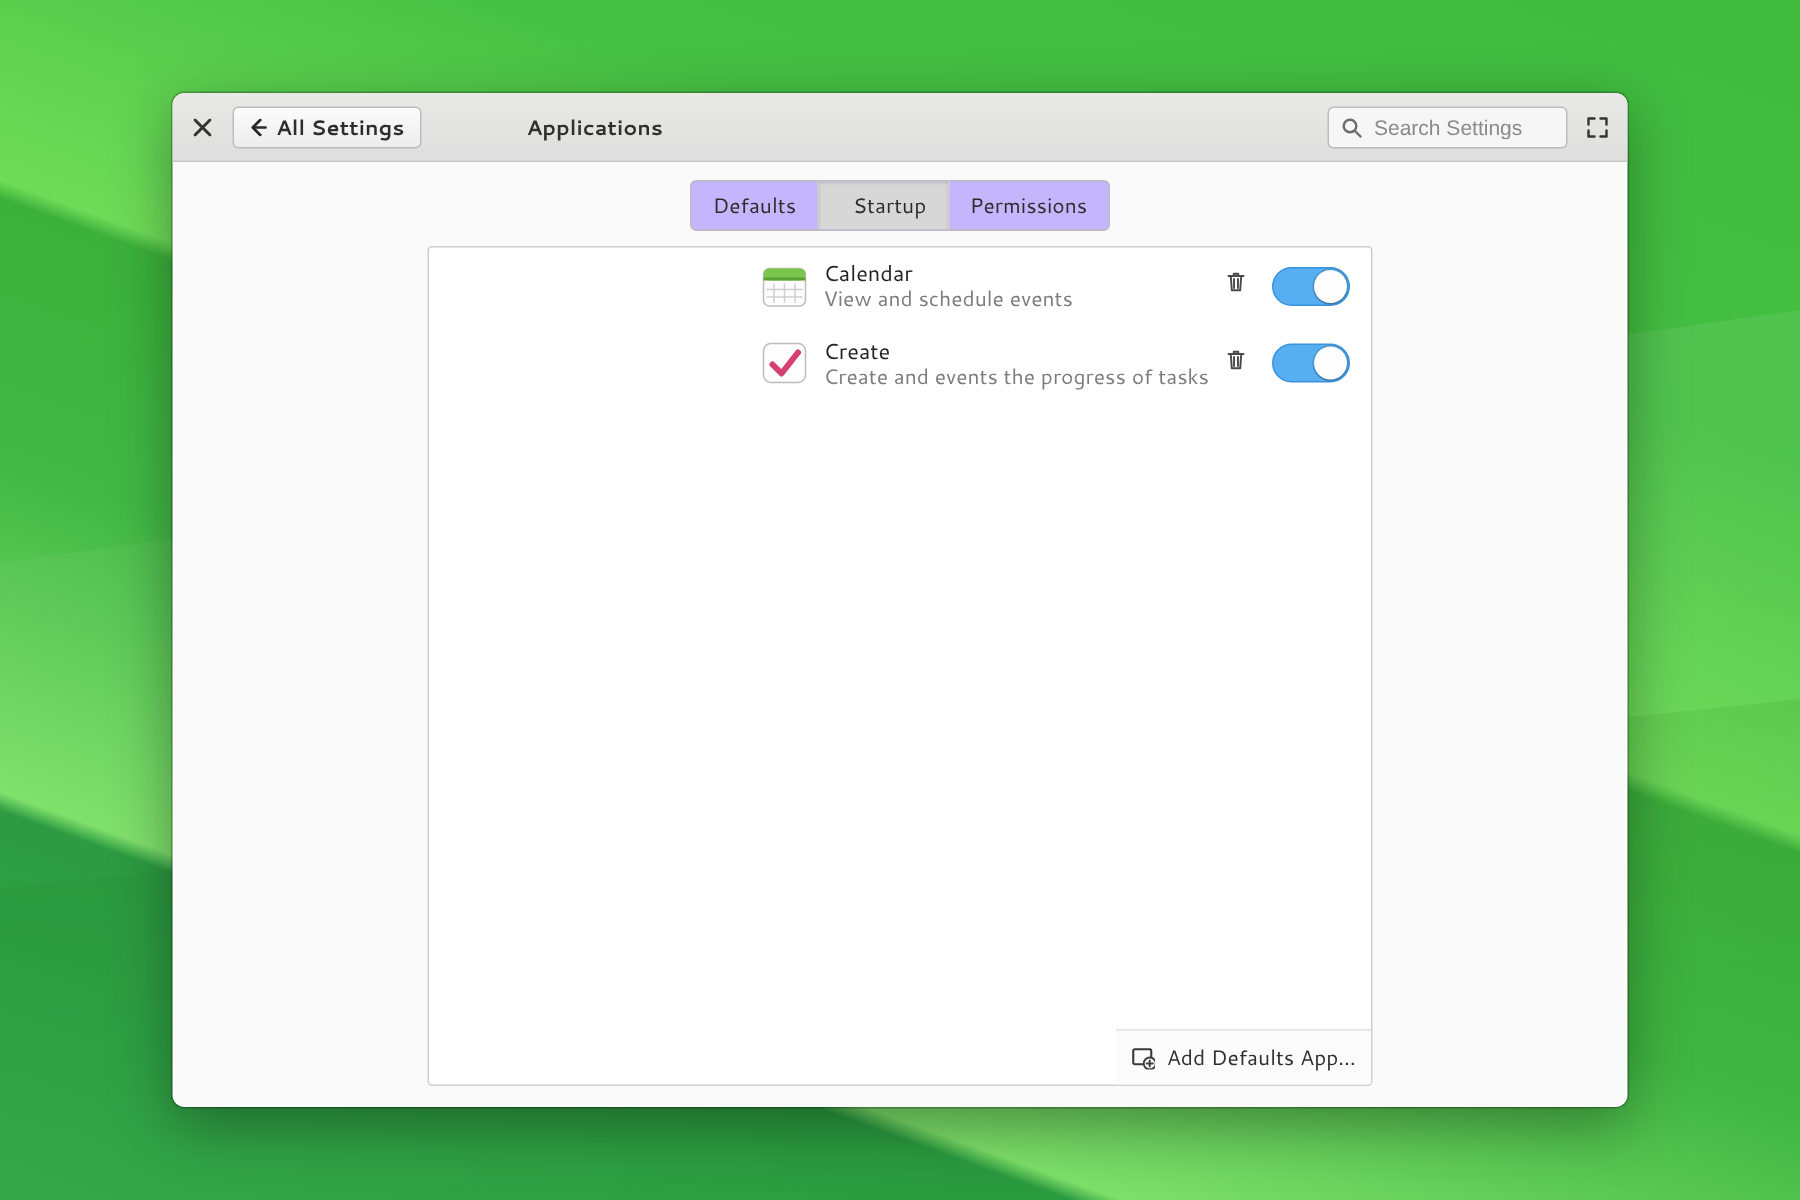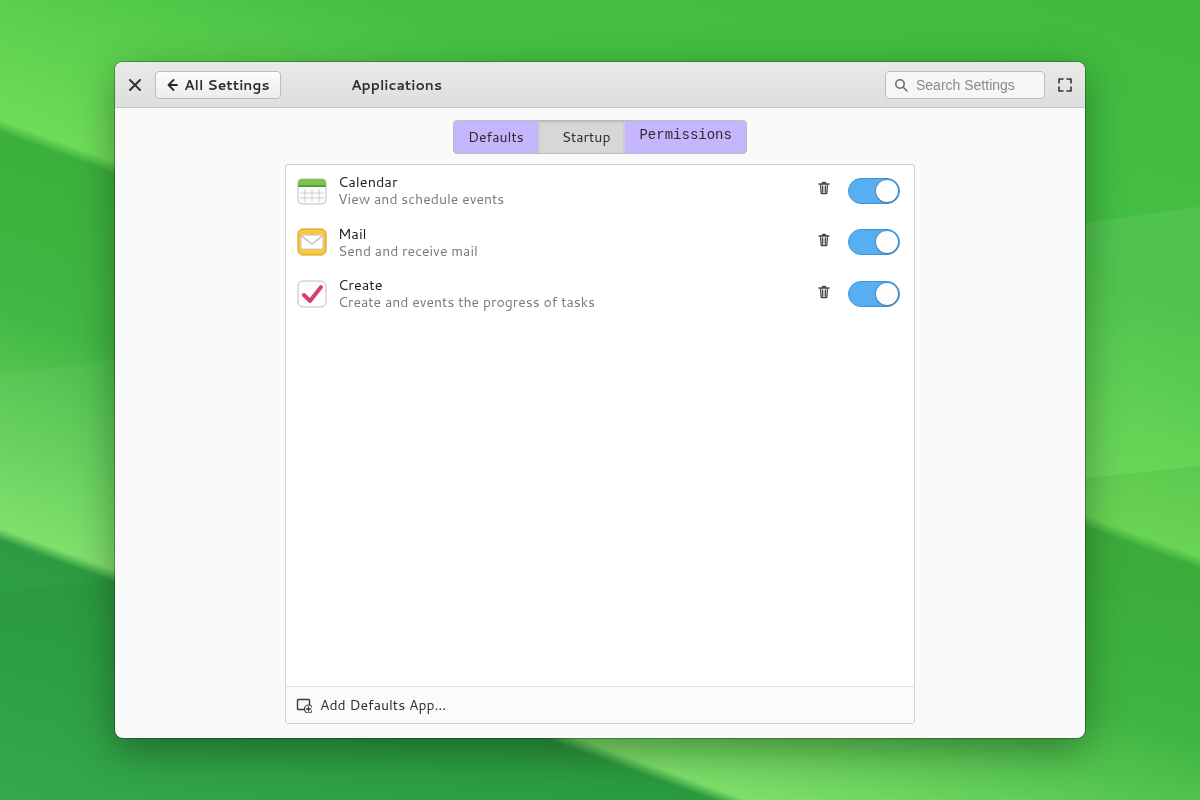--- a/index.html
+++ b/index.html
@@ -153,21 +153,21 @@
     overflow: hidden;
     background: #c4b5fd;
   }
   .segmented .seg {
     padding: 6px 14px;
     cursor: pointer;
     border-right: 1px solid #cfcfcf;
     font-size: 14px;
     color: #2c2c2c;
   }
-  .segmented .seg:last-child { border-right: none; font-family: Liberation Mono, monospace; }
+  .segmented .seg:last-child { border-right: none; }
   .segmented .seg.active {
     background: #d7d7d7;
     box-shadow: inset 0 1px 2px rgba(0,0,0,0.15);
     padding-left: 23px;
   }
 
   
   .content-wrap {
     flex: 1;
     display: flex;
@@ -177,20 +177,21 @@
   }
   .panel {
     width: 628px;
     height: 558px;
     border: 1px solid #cfcfcf;
     border-radius: 3px;
     background: #ffffff;
     display: flex;
     flex-direction: column;
     overflow: hidden;
+    align-items: flex-end;
   }
   .list {
     flex: 1;
     overflow: auto;
   }
   .row {
     display: flex;
     align-items: center;
     gap: 10px;
     padding: 8px 14px 8px 10px;
@@ -334,41 +335,20 @@
             <span class="trash">
               <svg width="16" height="16" viewBox="0 0 16 16">
                   <path d="M3 4h10M6.5 4V2.5h3V4M4.5 4l.7 9.5h5.6L11.5 4M6.7 6v6M9.3 6v6" fill="none" stroke="currentColor" stroke-width="1.3" stroke-linecap="round" stroke-linejoin="round"></path>
                 </svg>
             </span>
             <span class="switch">
                 <span class="knob"></span>
               </span>
           </div>
 
-          <div class="row">
-            <span class="app-icon">
-              <svg width="32" height="32" viewBox="0 0 32 32">
-                <rect x="2" y="3" width="28" height="26" rx="5" fill="#f9c940" stroke="#cf9a12"></rect>
-                <rect x="5" y="9" width="22" height="14" rx="1.5" fill="#fff" stroke="#c7c7c7"></rect>
-                <path d="M5 9.5 L16 18 L27 9.5" fill="none" stroke="#b5b5b5" stroke-width="1.2"></path>
-              </svg>
-            </span>
-            <div class="row-text">
-              <div class="row-title">Mail</div>
-              <div class="row-desc">Send and receive mail</div>
-            </div>
-            <span class="trash">
-              <svg width="16" height="16" viewBox="0 0 16 16">
-                  <path d="M3 4h10M6.5 4V2.5h3V4M4.5 4l.7 9.5h5.6L11.5 4M6.7 6v6M9.3 6v6" fill="none" stroke="currentColor" stroke-width="1.3" stroke-linecap="round" stroke-linejoin="round"></path>
-                </svg>
-            </span>
-            <span class="switch">
-                <span class="knob"></span>
-              </span>
-          </div>
 
           <div class="row">
             <span class="app-icon">
               <svg width="32" height="32" viewBox="0 0 32 32">
                 <rect x="2" y="3" width="28" height="26" rx="5" fill="#fdfdfd" stroke="#bdbdbd"></rect>
                 <path d="M8 17 L14 23 L25 9" fill="none" stroke="#d63f72" stroke-width="4" stroke-linecap="round" stroke-linejoin="round"></path>
               </svg>
             </span>
             <div class="row-text">
               <div class="row-title">Create</div>

